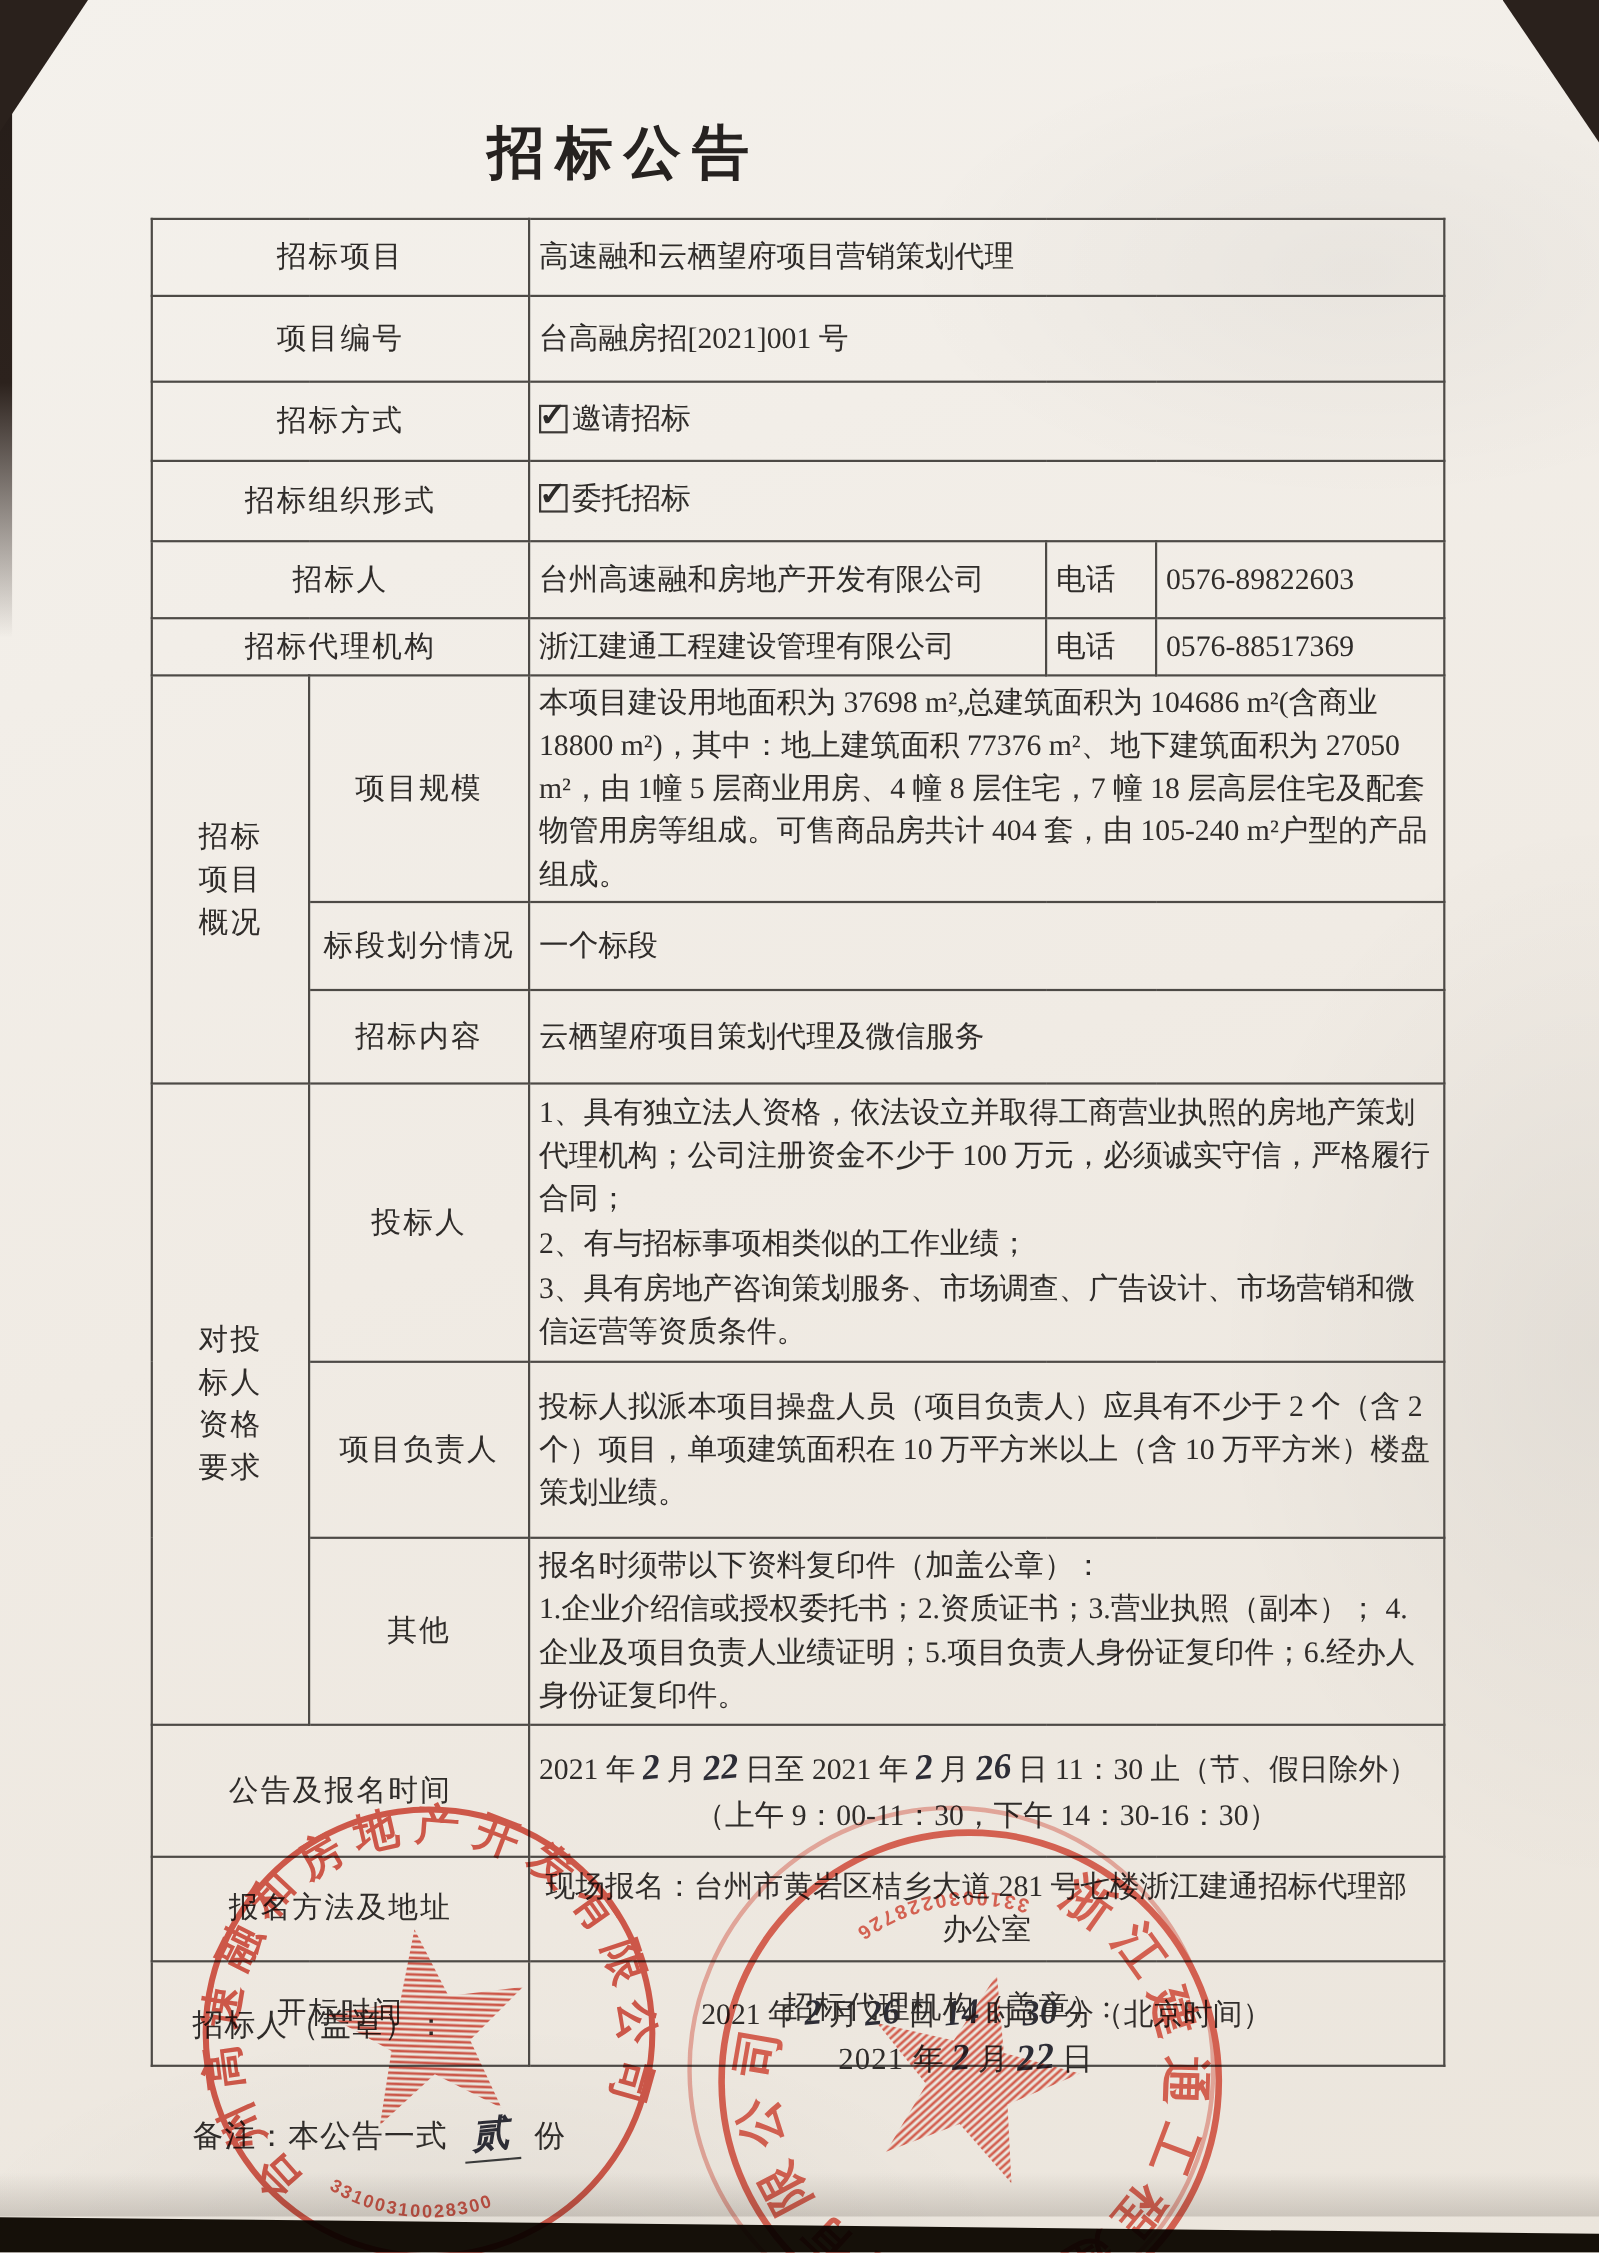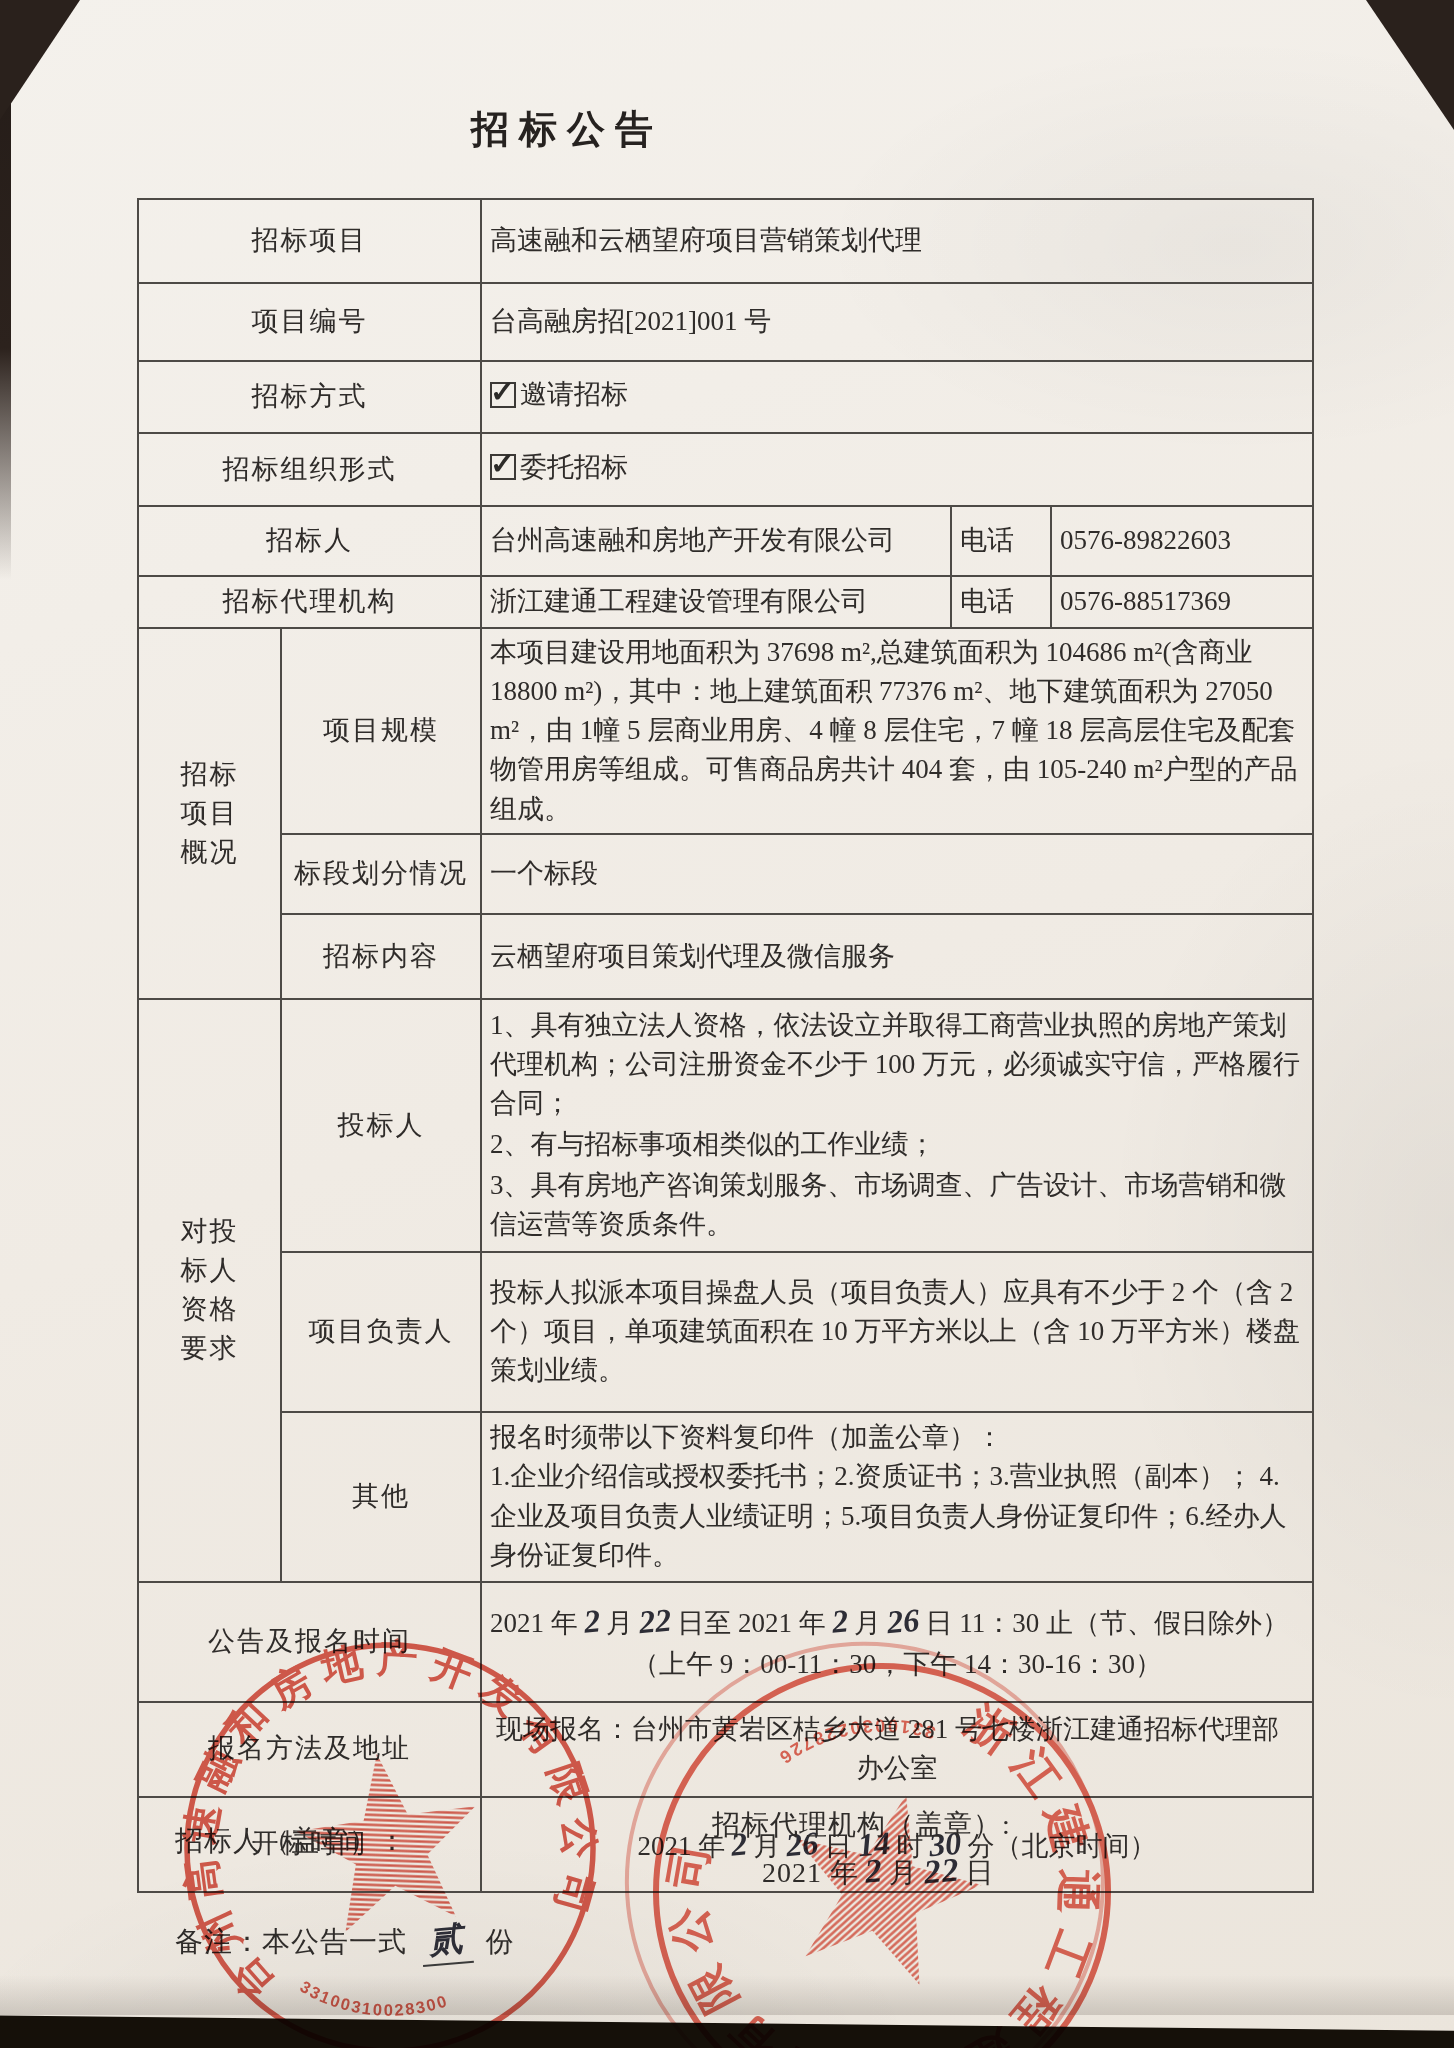--- a/index.html
+++ b/index.html
@@ -19,21 +19,21 @@
   .corner-tl{position:absolute;left:0;top:0;width:80px;height:120px;background:#2a211c;
     clip-path:polygon(0 0,100% 0,0 100%);}
   .corner-tr{position:absolute;right:0;top:0;width:88px;height:130px;background:#2a211c;
     clip-path:polygon(0 0,100% 0,100% 100%);}
   .bottom-bar{position:absolute;left:0;top:2012px;width:1454px;height:36px;background:#151009;
     clip-path:polygon(0 10%,100% 52%,100% 100%,0 100%);}
   .bottom-shadow{position:absolute;left:0;top:1975px;width:1454px;height:40px;
     background:linear-gradient(to bottom,rgba(60,50,40,0) 0%,rgba(60,50,40,0.18) 100%);}
 
   .title{position:absolute;left:137px;top:104px;width:860px;margin:0;
-    text-align:center;font-size:38px;font-weight:bold;letter-spacing:10px;color:#262220;}
+    text-align:center;font-size:52px;font-weight:bold;letter-spacing:10px;color:#262220;}
 
   table.doc{position:absolute;left:137px;top:198px;width:1175px;
     border-collapse:collapse;table-layout:fixed;}
   table.doc td{border:2px solid #4d4a46;vertical-align:middle;font-size:27px;line-height:1.45;
     padding:4px 8px;overflow:hidden;}
   td.lbl{text-align:center;letter-spacing:2px;}
   td.group{text-align:center;font-size:28px;letter-spacing:2px;white-space:pre-line;line-height:2.0;}
   td.center{}
   td.para{text-align:left;padding:10px 16px;font-size:26.5px;line-height:1.52;margin-top:31px;}
   .list-item{margin:2px 0;}
@@ -66,21 +66,21 @@
 <table class="doc">
   <colgroup>
       <col style="width:143px">
       <col style="width:200px">
       <col style="width:470px">
       <col style="width:100px">
       <col style="width:262px">
     </colgroup>
 
   <tbody>
-      <tr style="height:84px">
+      <tr style="height:70px">
     <td colspan="2" class="lbl">招标项目</td>
     <td colspan="3" class="center">高速融和云栖望府项目营销策划代理</td>
   </tr>
 
   <tr style="height:78px">
     <td colspan="2" class="lbl">项目编号</td>
     <td colspan="3" class="center">台高融房招[2021]001 号</td>
   </tr>
 
   <tr style="height:72px">

